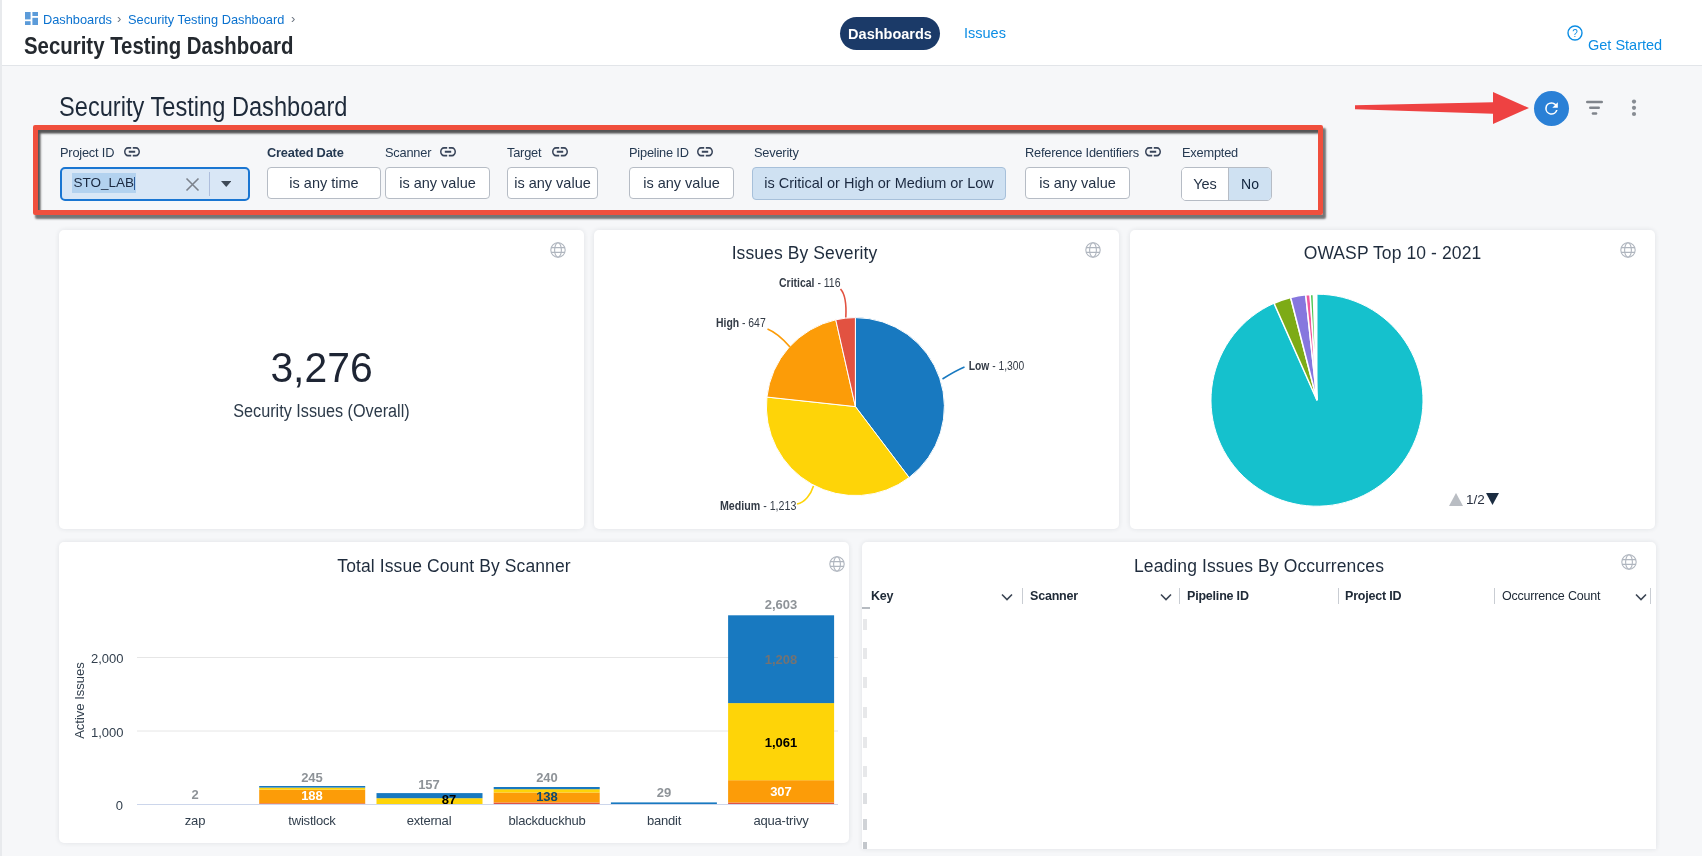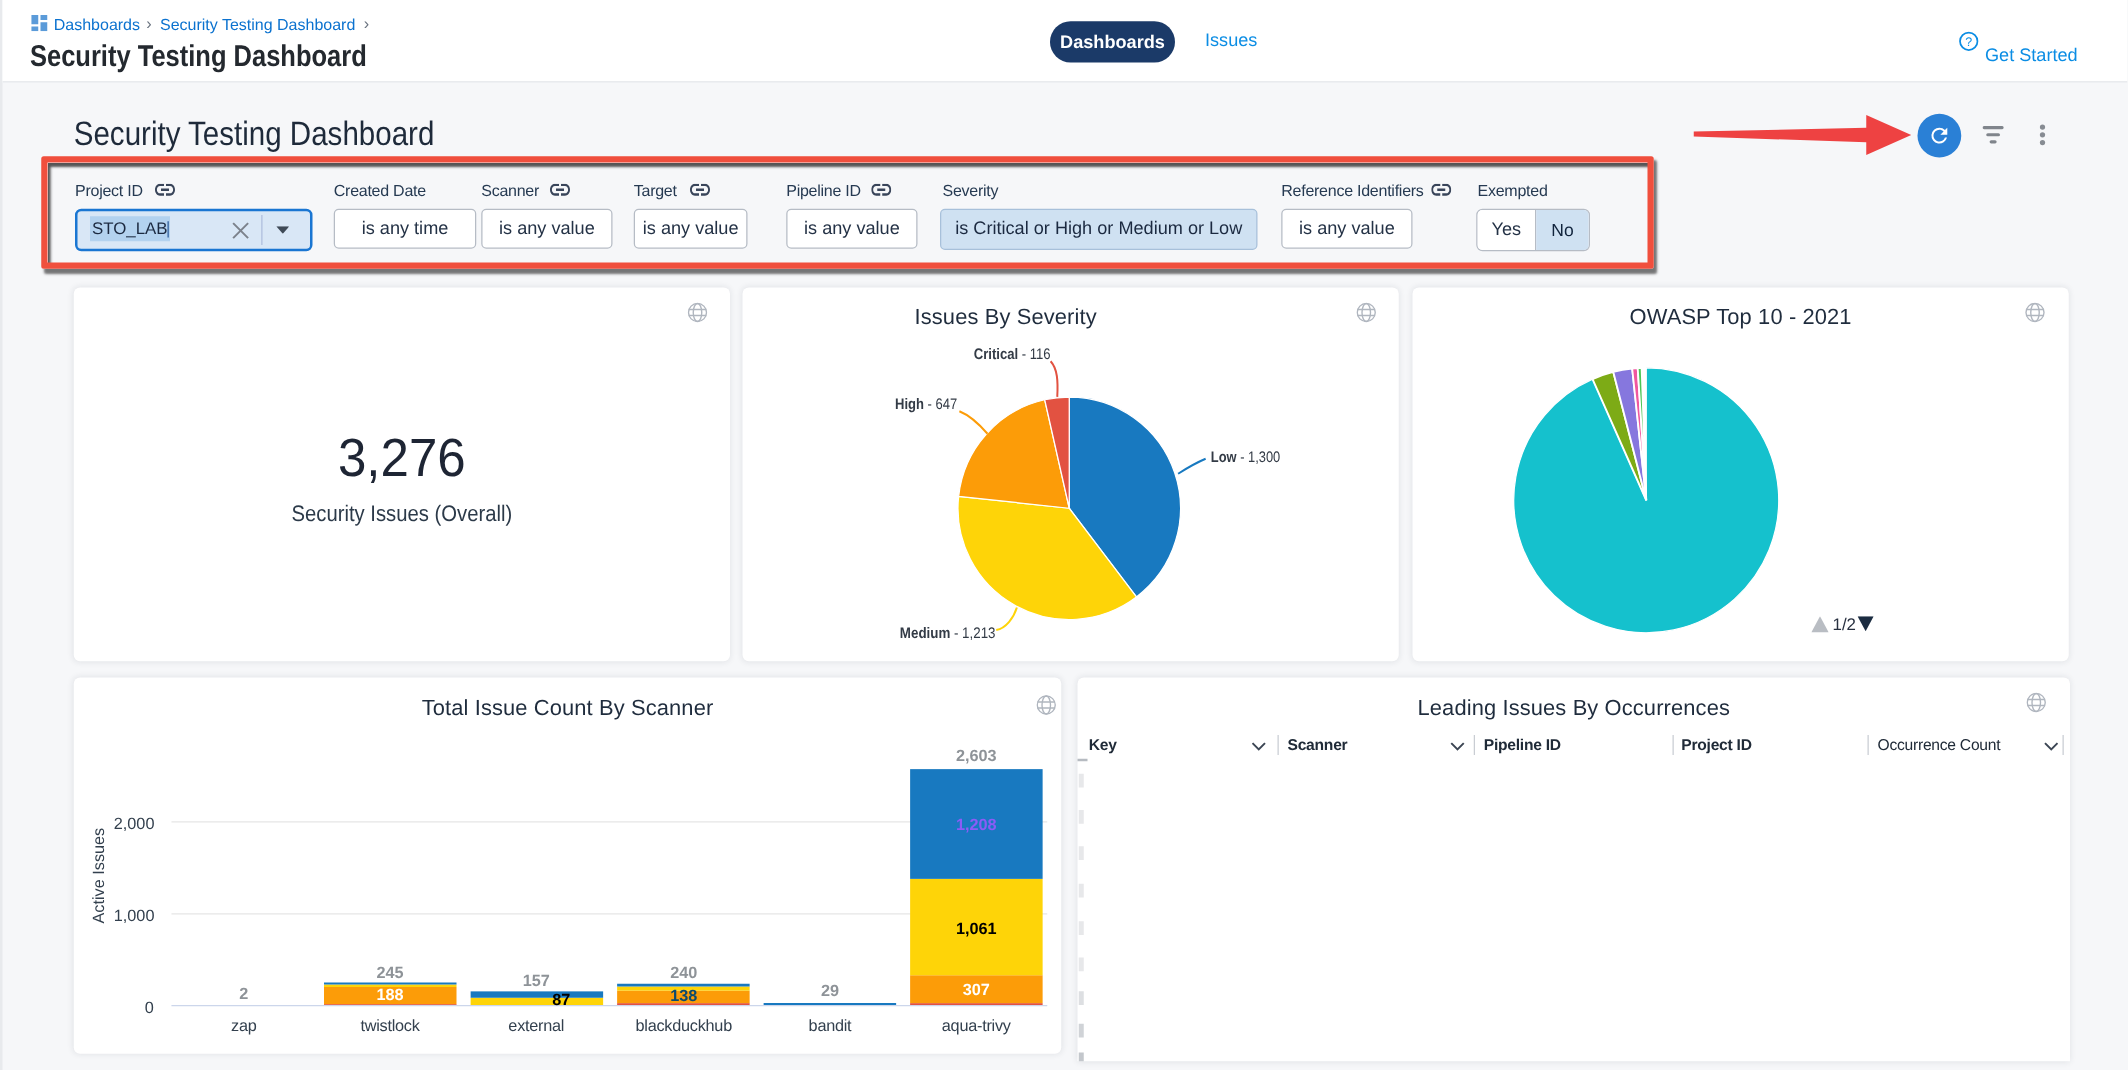--- a/index.html
+++ b/index.html
@@ -79,21 +79,21 @@
 <div class="abs" style="left:71.5px;top:173px;background:#b3d2ef;padding:0 2px;font-size:13.5px;line-height:20px;color:#1b2940;">STO_LAB</div>
 <div class="abs" style="left:133.5px;top:176.5px;width:1.4px;height:13.5px;background:#2c5c9c;"></div>
 <svg class="abs" style="left:185px;top:176.5px;" width="15" height="15" viewBox="0 0 15 15">
   <path d="M1.5 1.5 L13.5 13.5 M13.5 1.5 L1.5 13.5" stroke="#7c828c" stroke-width="1.6"></path>
 </svg>
 <div class="abs" style="left:209px;top:172px;width:1px;height:24px;background:#aebedd;"></div>
 <svg class="abs" style="left:220.5px;top:181px;" width="10.5" height="6" viewBox="0 0 10.5 6">
   <polygon points="0,0 10.5,0 5.25,6" fill="#3f4a57"></polygon>
 </svg>
 
-<div class="flabel" style="left:267px;top:145px;">Created Date</div>
+<div class="flabel" style="left:267px;top:145px;font-weight:bold;">Created Date</div>
 <div class="fbtn" style="left:267px;top:167px;width:114px;">is any time</div>
 
 <div class="flabel" style="left:385px;top:145px;">Scanner</div>
 <svg class="abs" style="left:440px;top:147px;" width="16" height="10" viewBox="0 0 16 10">
   <path transform="scale(0.8,0.95) translate(-2,-7)" d="M3.9 12c0-1.71 1.39-3.1 3.1-3.1h4V7H7c-2.76 0-5 2.24-5 5s2.24 5 5 5h4v-1.9H7c-1.71 0-3.1-1.39-3.1-3.1zM8 13h8v-2H8v2zm9-6h-4v1.9h4c1.71 0 3.1 1.39 3.1 3.1s-1.39 3.1-3.1 3.1h-4V17h4c2.76 0 5-2.24 5-5s-2.24-5-5-5z" fill="#39455a"></path>
 </svg>
 <div class="fbtn" style="left:385px;top:167px;width:105px;">is any value</div>
 
 <div class="flabel" style="left:507px;top:145px;">Target</div>
 <svg class="abs" style="left:552px;top:147px;" width="16" height="10" viewBox="0 0 16 10">
@@ -213,21 +213,21 @@
 <div class="graylab" style="left:259px;top:769.5px;">245</div>
 <div class="barlabel" style="left:259px;top:788px;color:#fff;">188</div>
 <div class="graylab" style="left:376px;top:777px;">157</div>
 <div class="barlabel" style="left:376px;top:792px;color:#000;padding-left:40px;">87</div>
 <div class="graylab" style="left:494px;top:769.5px;">240</div>
 <div class="barlabel" style="left:494px;top:789px;color:#0c4a6e;">138</div>
 <div class="graylab" style="left:611px;top:785px;">29</div>
 <div class="graylab" style="left:728px;top:597px;">2,603</div>
 <div class="barlabel" style="left:728px;top:784px;color:#fff;">307</div>
 <div class="barlabel" style="left:728px;top:734.5px;color:#000;">1,061</div>
-<div class="barlabel" style="left:728px;top:652px;color:#8b5cf6;">1,208</div>
+<div class="barlabel" style="left:728px;top:652px;color:#737373;">1,208</div>
 
 <div class="tick" style="left:142px;top:813px;width:106px;text-align:center;font-size:13px;letter-spacing:-0.2px;">zap</div>
 <div class="tick" style="left:259px;top:813px;width:106px;text-align:center;font-size:13px;letter-spacing:-0.2px;">twistlock</div>
 <div class="tick" style="left:376px;top:813px;width:106px;text-align:center;font-size:13px;letter-spacing:-0.2px;">external</div>
 <div class="tick" style="left:494px;top:813px;width:106px;text-align:center;font-size:13px;letter-spacing:-0.2px;">blackduckhub</div>
 <div class="tick" style="left:611px;top:813px;width:106px;text-align:center;font-size:13px;letter-spacing:-0.2px;">bandit</div>
 <div class="tick" style="left:728px;top:813px;width:106px;text-align:center;font-size:13px;letter-spacing:-0.2px;">aqua-trivy</div>
 
 <div class="abs" style="left:871px;top:589px;font-size:12.5px;font-weight:bold;color:#202b38;letter-spacing:-0.2px;">Key</div>
 <svg class="abs" style="left:1001px;top:593px;" width="12" height="8" viewBox="0 0 12 8">

